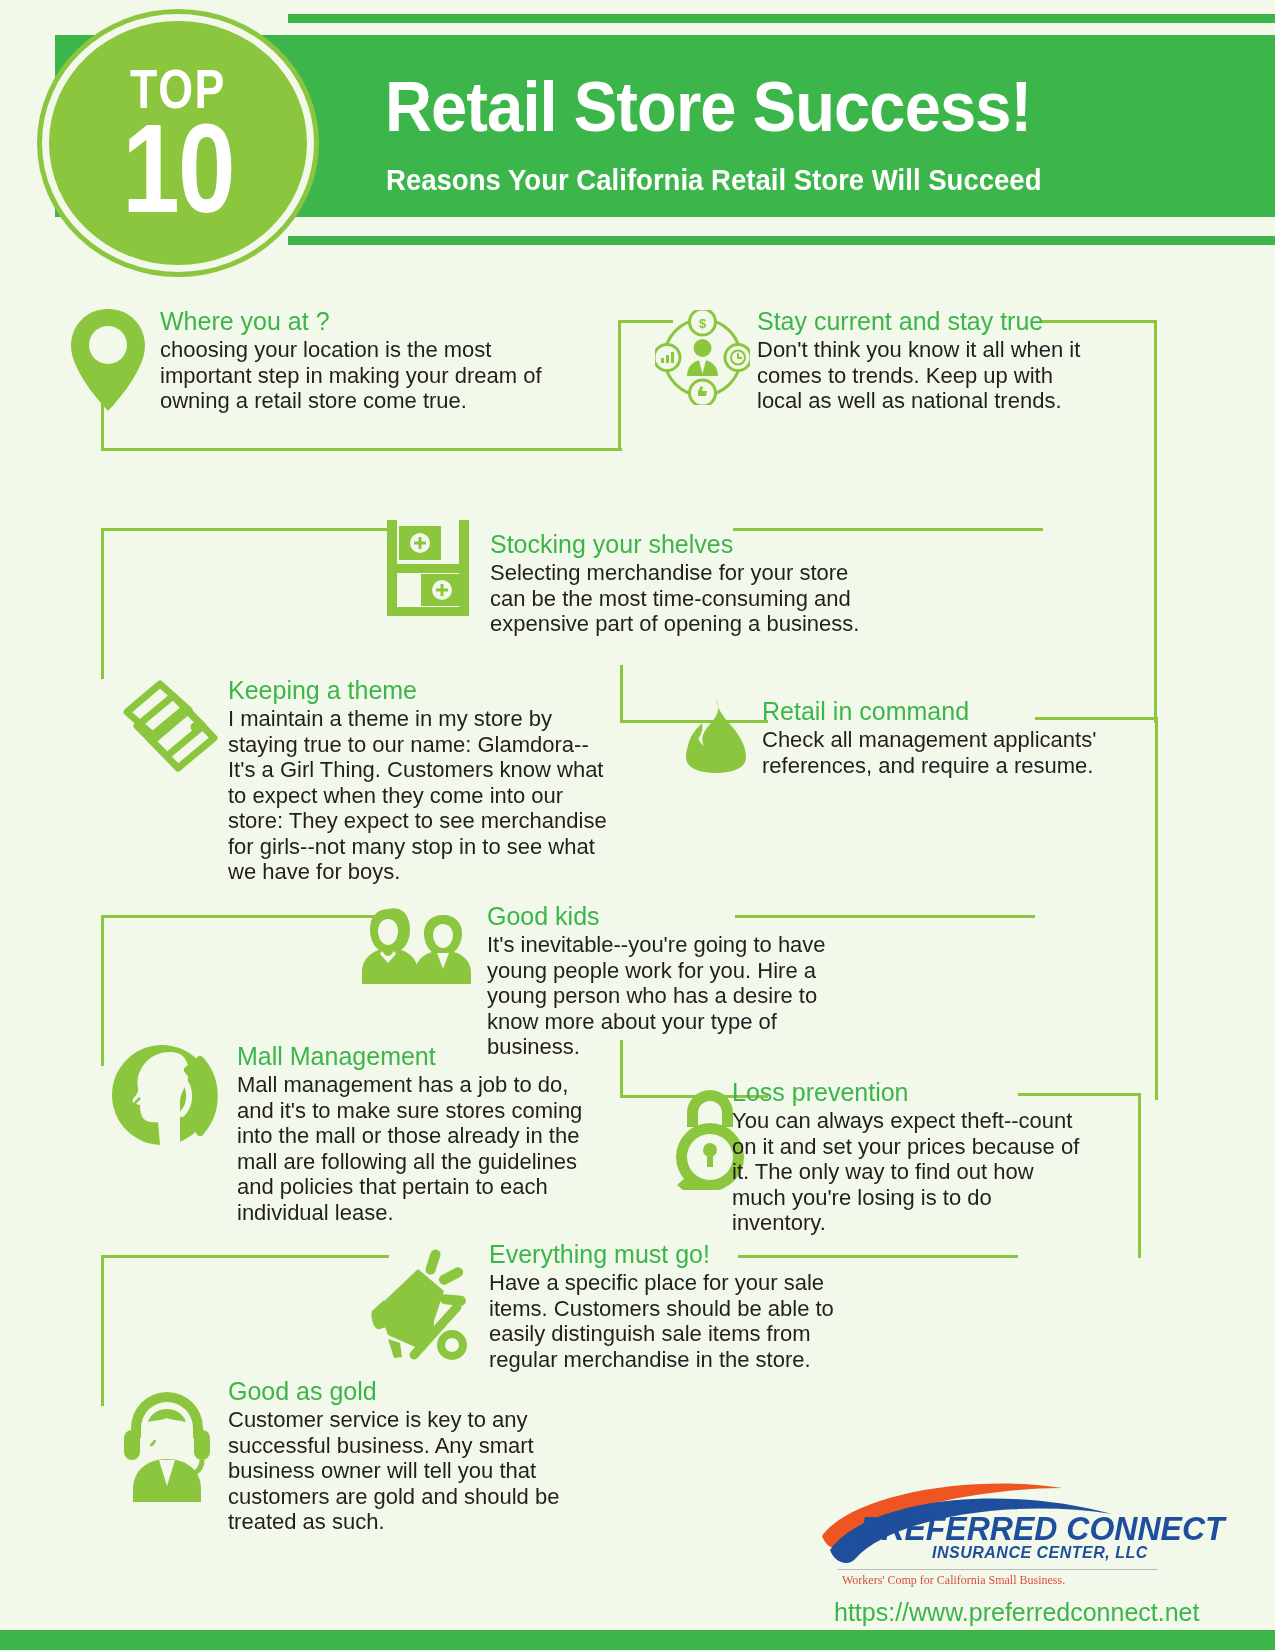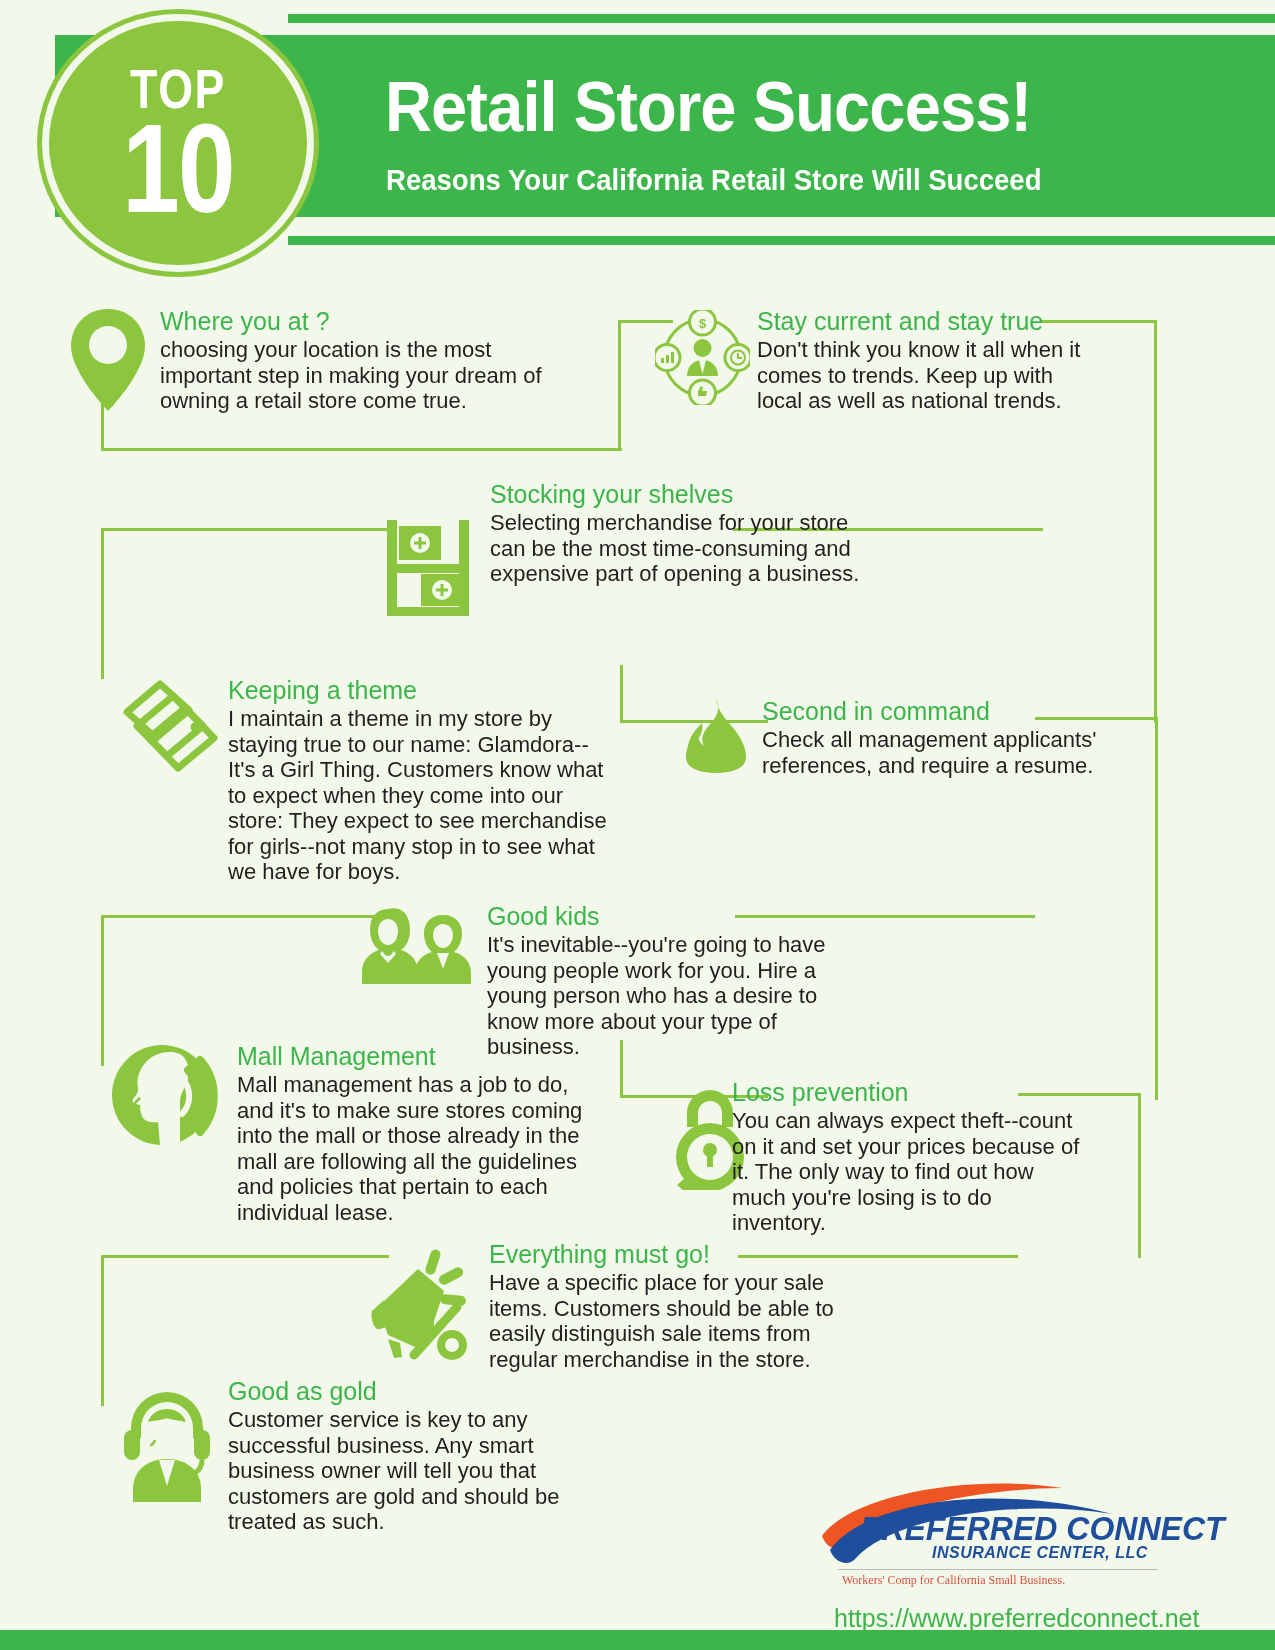--- a/index.html
+++ b/index.html
@@ -80,21 +80,21 @@
     font-size:16px;font-weight:bold;font-style:italic;color:#1f4e9c;
     letter-spacing:0.5px;white-space:nowrap;
   }
   .logo-hr{position:absolute;left:26px;top:137px;width:320px;height:1px;background:#b9b9b9;}
   .logo-tag{
     position:absolute;left:30px;top:141px;
     font-family:Liberation Serif, serif;
     font-size:12px;color:#d94f3d;white-space:nowrap;
   }
   .logo-url{
-    position:absolute;left:22px;top:172px;
+    position:absolute;left:22px;top:166px;
     font-size:25px;color:#3cb54a;white-space:nowrap;
   }
   .footer-bar{position:absolute;left:0;top:1630px;width:1275px;height:20px;background:#3cb54a;}
 </style>
 </head>
 <body>
 
 <div class="page">
 
   <div class="header">
@@ -182,21 +182,21 @@
       <rect x="4" y="46" width="82" height="9" fill="#8cc63f"></rect>
       <rect x="4" y="89" width="82" height="9" fill="#8cc63f"></rect>
       <rect x="16" y="8" width="42" height="34" fill="#8cc63f"></rect>
       <circle cx="37" cy="25" r="10" fill="#f2f8ea"></circle>
       <path d="M37 19v12M31 25h12" stroke="#8cc63f" stroke-width="3"></path>
       <rect x="38" y="56" width="42" height="32" fill="#8cc63f"></rect>
       <circle cx="59" cy="72" r="10" fill="#f2f8ea"></circle>
       <path d="M59 66v12M53 72h12" stroke="#8cc63f" stroke-width="3"></path>
     </svg>
   </div>
-  <div class="entry" style="left:490px;top:480px;width:370px;">
+  <div class="entry" style="left:490px;top:530px;width:370px;">
     <div class="ttl">Stocking your shelves</div>
     <div class="body">Selecting merchandise for your store can be the most time-consuming and expensive part of opening a business.</div>
   </div>
 
   <div class="icon" style="left:115px;top:670px;">
     <svg width="110" height="110" viewBox="0 0 110 110">
       <g fill="none" stroke="#8cc63f" stroke-width="7" stroke-linejoin="round">
         <path d="M12 42 L45 14 L74 40 L41 68 Z"></path>
         <path d="M22 56 L58 26 L88 56 L52 86 Z"></path>
         <path d="M34 68 L70 38 L99 68 L63 98 Z"></path>
@@ -209,21 +209,21 @@
     <div class="body"> I maintain a theme in my store by staying true to our name: Glamdora--It's a Girl Thing. Customers know what to expect when they come into our store: They expect to see merchandise for girls--not many stop in to see what we have for boys.</div>
   </div>
 
   <div class="icon" style="left:680px;top:697px;">
     <svg width="72" height="88" viewBox="0 0 72 88">
       <path d="M36 2c6 14-2 20-9 29-5 6-6 12-3 18-4-3-7-8-7-14-7 8-11 16-11 25 0 11 13 16 30 16s30-5 30-16c0-14-10-26-18-35-6-7-11-15-12-23z" fill="#8cc63f"></path>
       <path d="M22 26c2 10-4 15-7 22-3 6-2 12 2 16-5-2-9-7-9-13 0-10 8-19 14-25z" fill="#8cc63f"></path>
     </svg>
   </div>
   <div class="entry" style="left:762px;top:697px;width:340px;">
-    <div class="ttl">Second in command</div>
+    <div class="ttl">Retail in command</div>
     <div class="body">Check all management applicants' references, and require a resume.</div>
   </div>
 
   <div class="icon" style="left:358px;top:905px;">
     <svg width="120" height="80" viewBox="0 0 120 80">
       <path d="M30 4C18 4 12 13 12 24c0 9 3 17 9 21-10 3-17 11-17 22v12h56V67c0-11-7-19-17-22 6-4 9-12 9-21 0-11-6-24-22-20z" fill="#8cc63f"></path>
       <path d="M30 14c6 0 10 5 10 12s-4 14-10 14-10-7-10-14 4-12 10-12z" fill="#f2f8ea"></path>
       <path d="M24 46c2 3 4 5 6 5s4-2 6-5l2 3-8 9-8-9z" fill="#f2f8ea"></path>
       <path d="M85 10c-12 0-19 8-19 18 0 8 3 15 8 19-10 3-17 10-17 21v11h56V68c0-11-7-18-17-21 5-4 8-11 8-19 0-10-7-18-19-18z" fill="#8cc63f"></path>
       <path d="M85 19c6 0 10 5 10 11s-4 13-10 13-10-7-10-13 4-11 10-11z" fill="#f2f8ea"></path>

